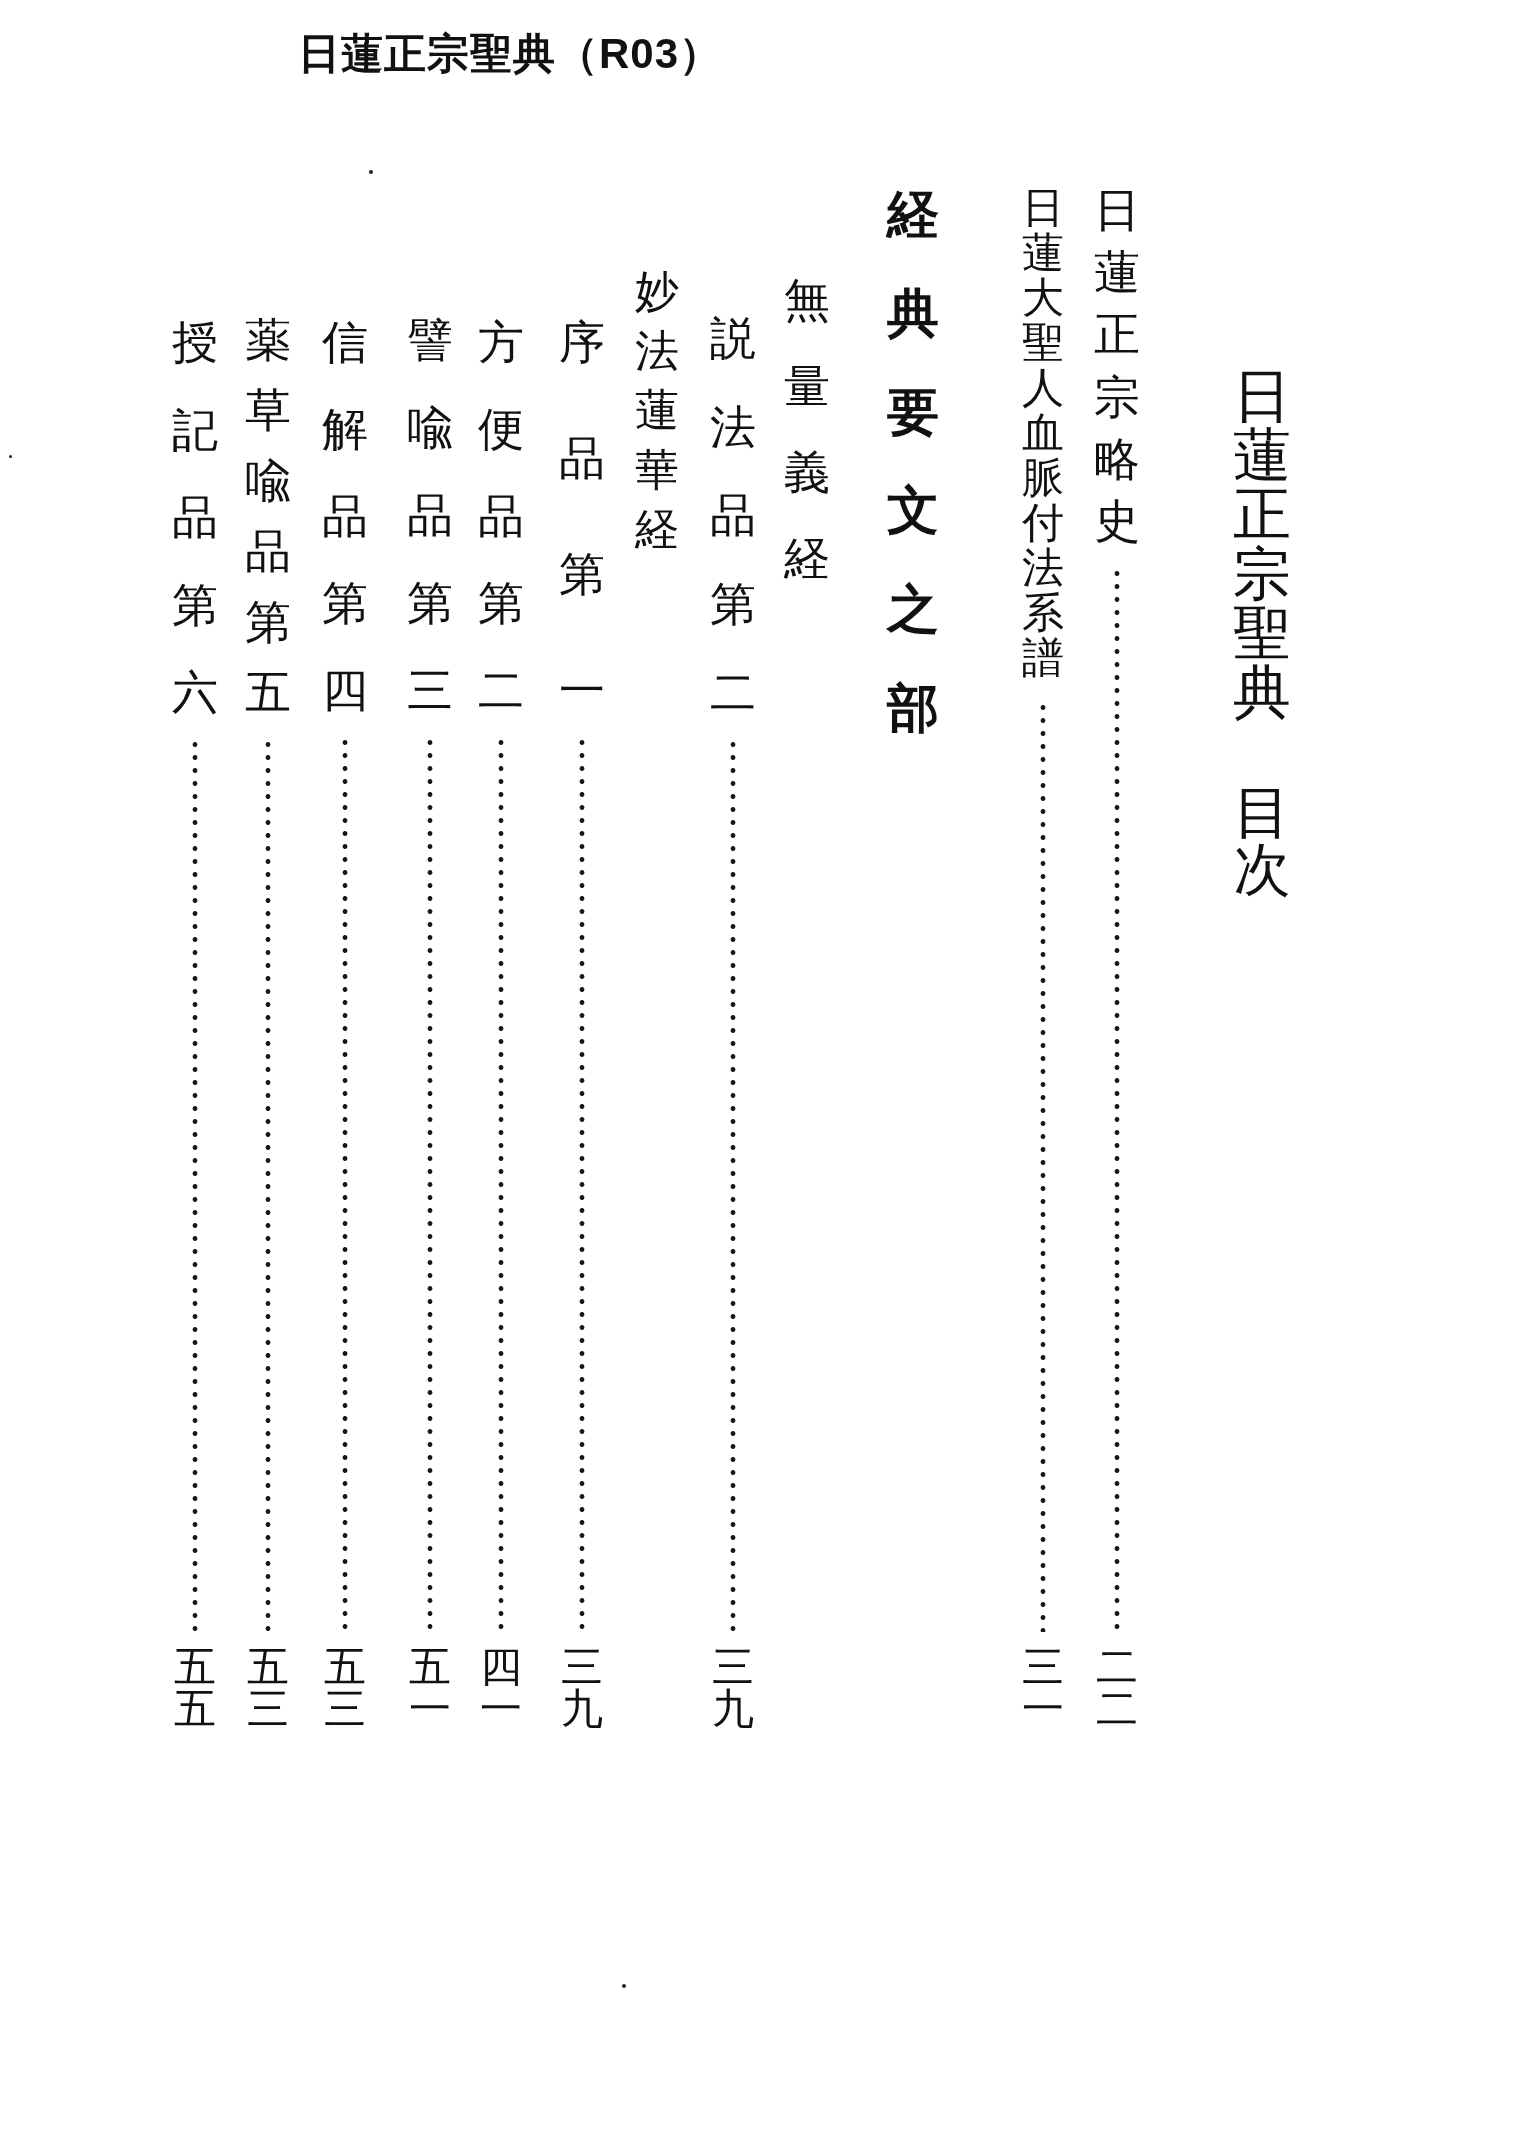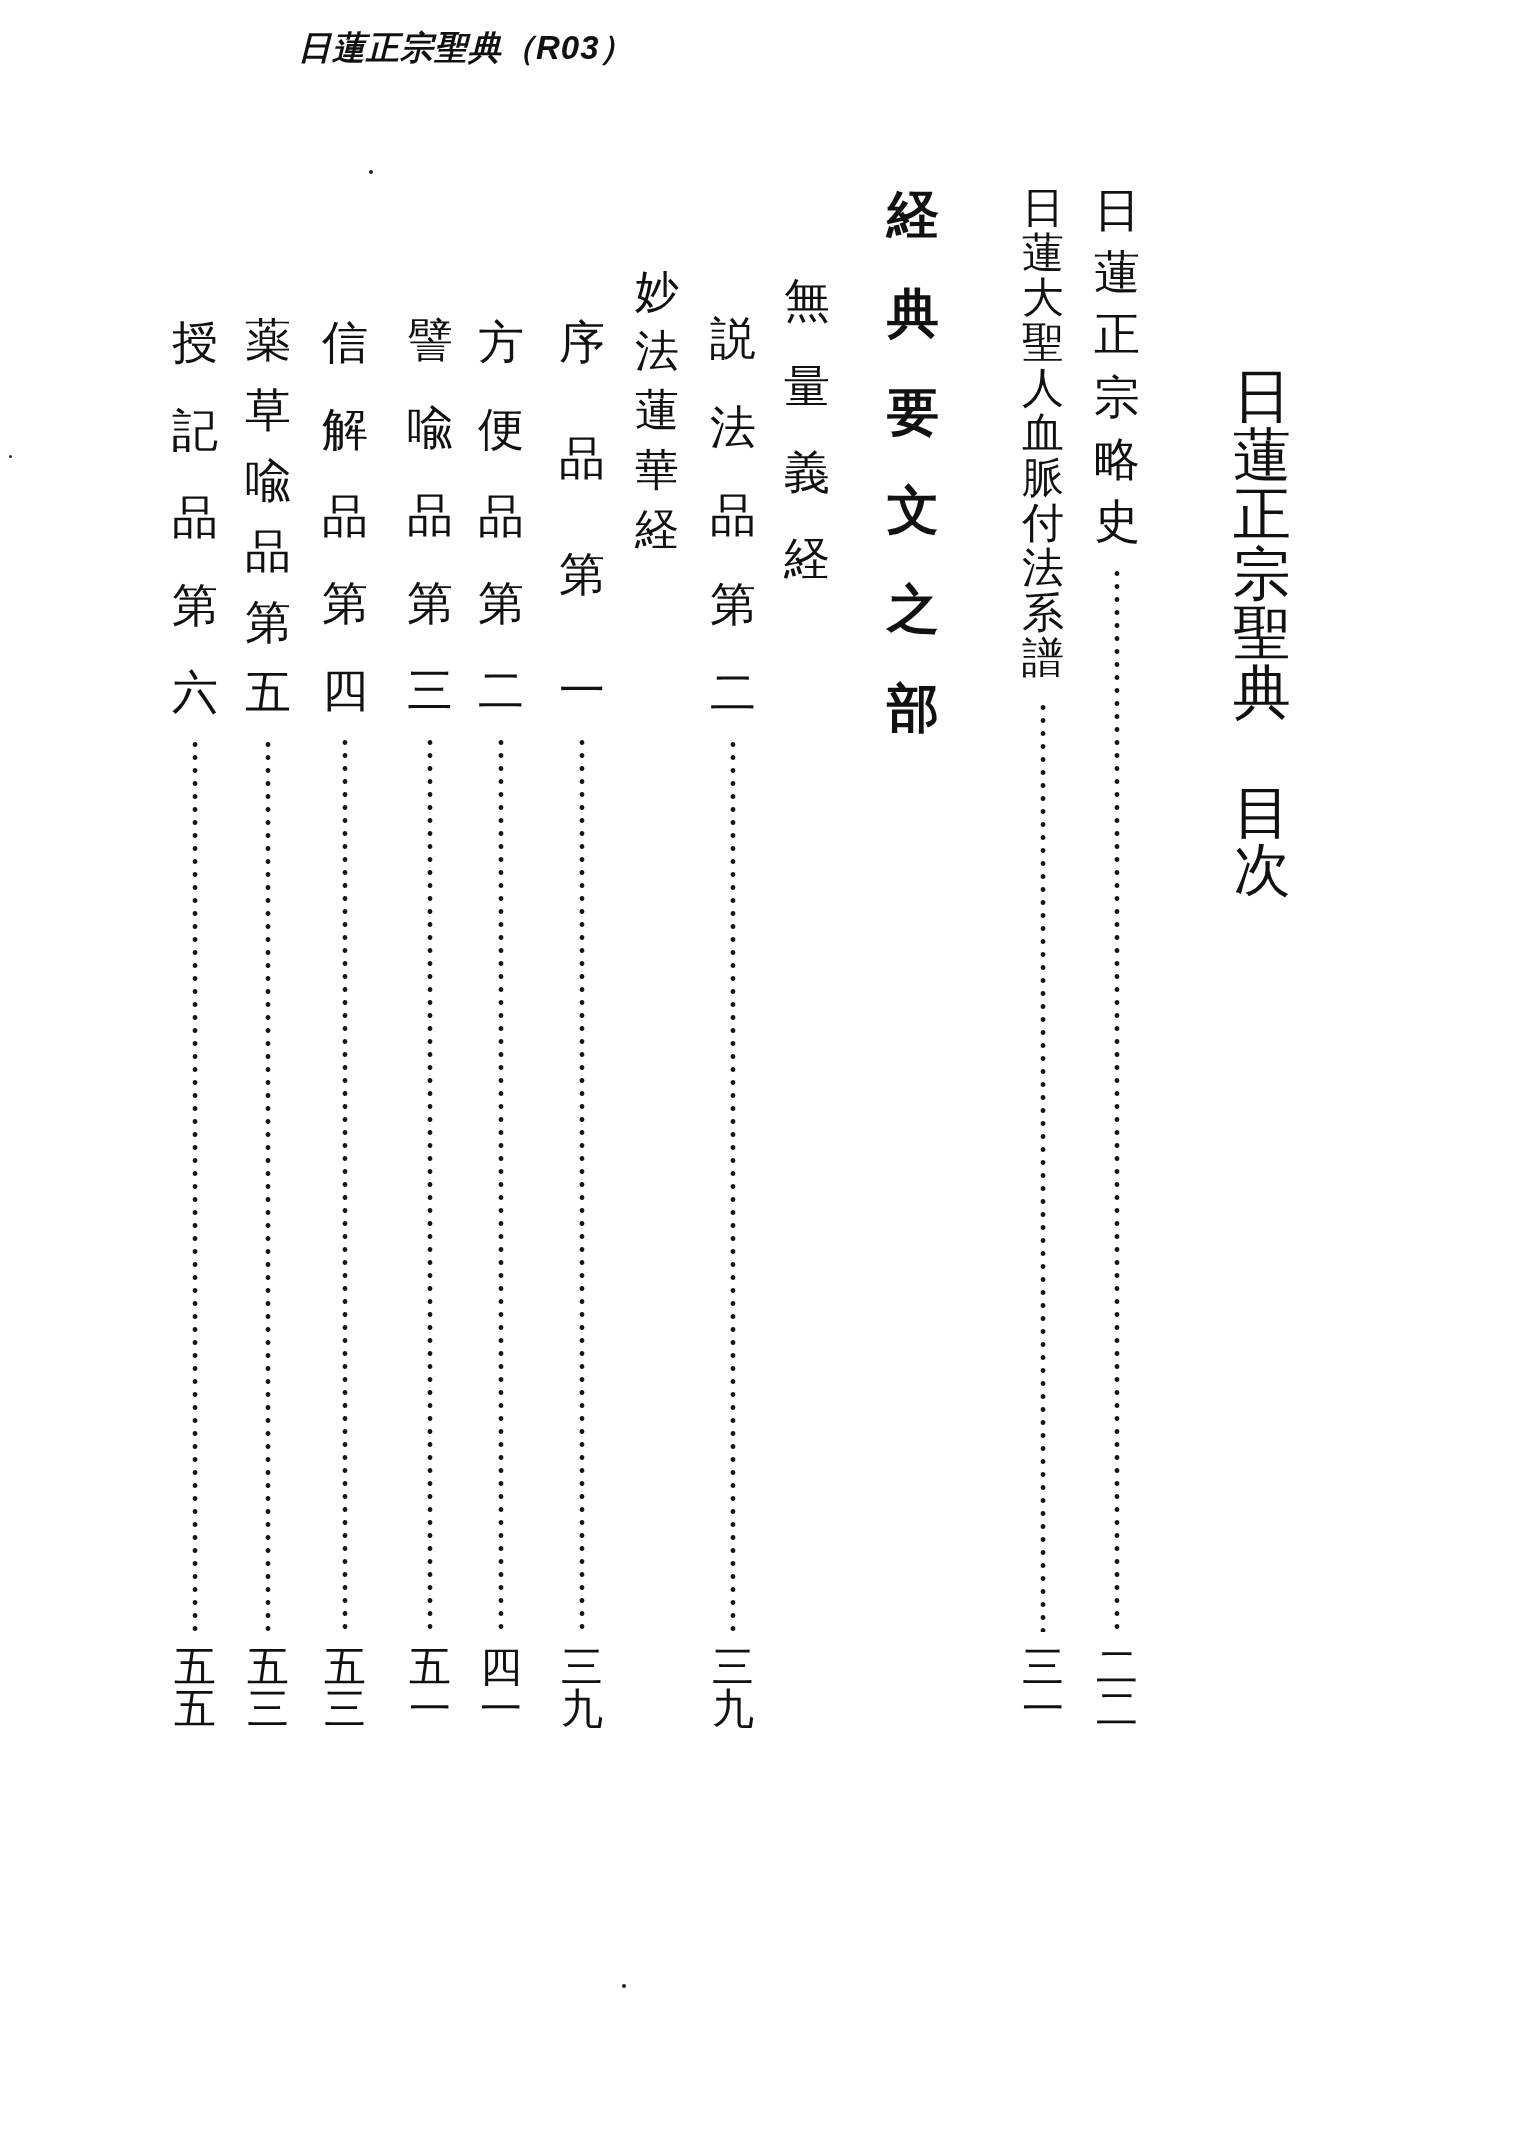--- a/index.html
+++ b/index.html
@@ -9,24 +9,23 @@
     background:#ffffff;
     overflow:hidden;
     font-family:"Liberation Serif","DejaVu Serif",serif;
     color:#111;
   }
   .scanheader{
     position:absolute;
     left:298px;top:26px;
     font-family:"Liberation Sans","DejaVu Sans",sans-serif;
     font-weight:bold;
-    font-size:33px;
+    font-size:42px;
     letter-spacing:1px;
     white-space:nowrap;
-    font-style:italic;
   }
   
   .vtitle{
     display:flex;
     flex-direction:column;
     justify-content:space-between;
     align-items:center;
     line-height:1;
   }
   .vtitle .ch{

